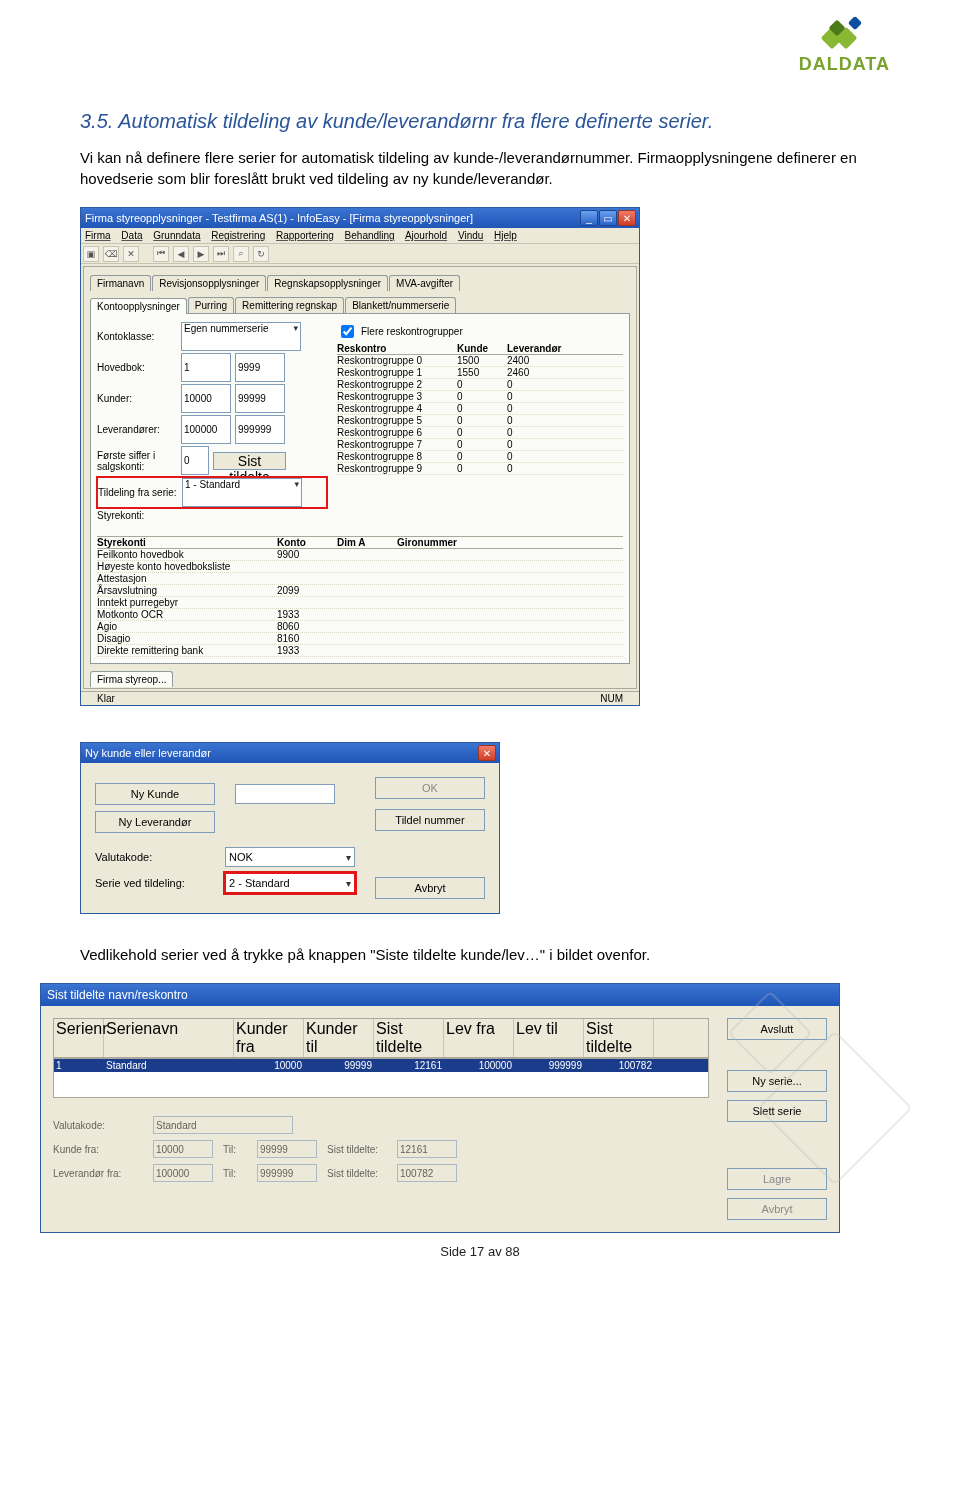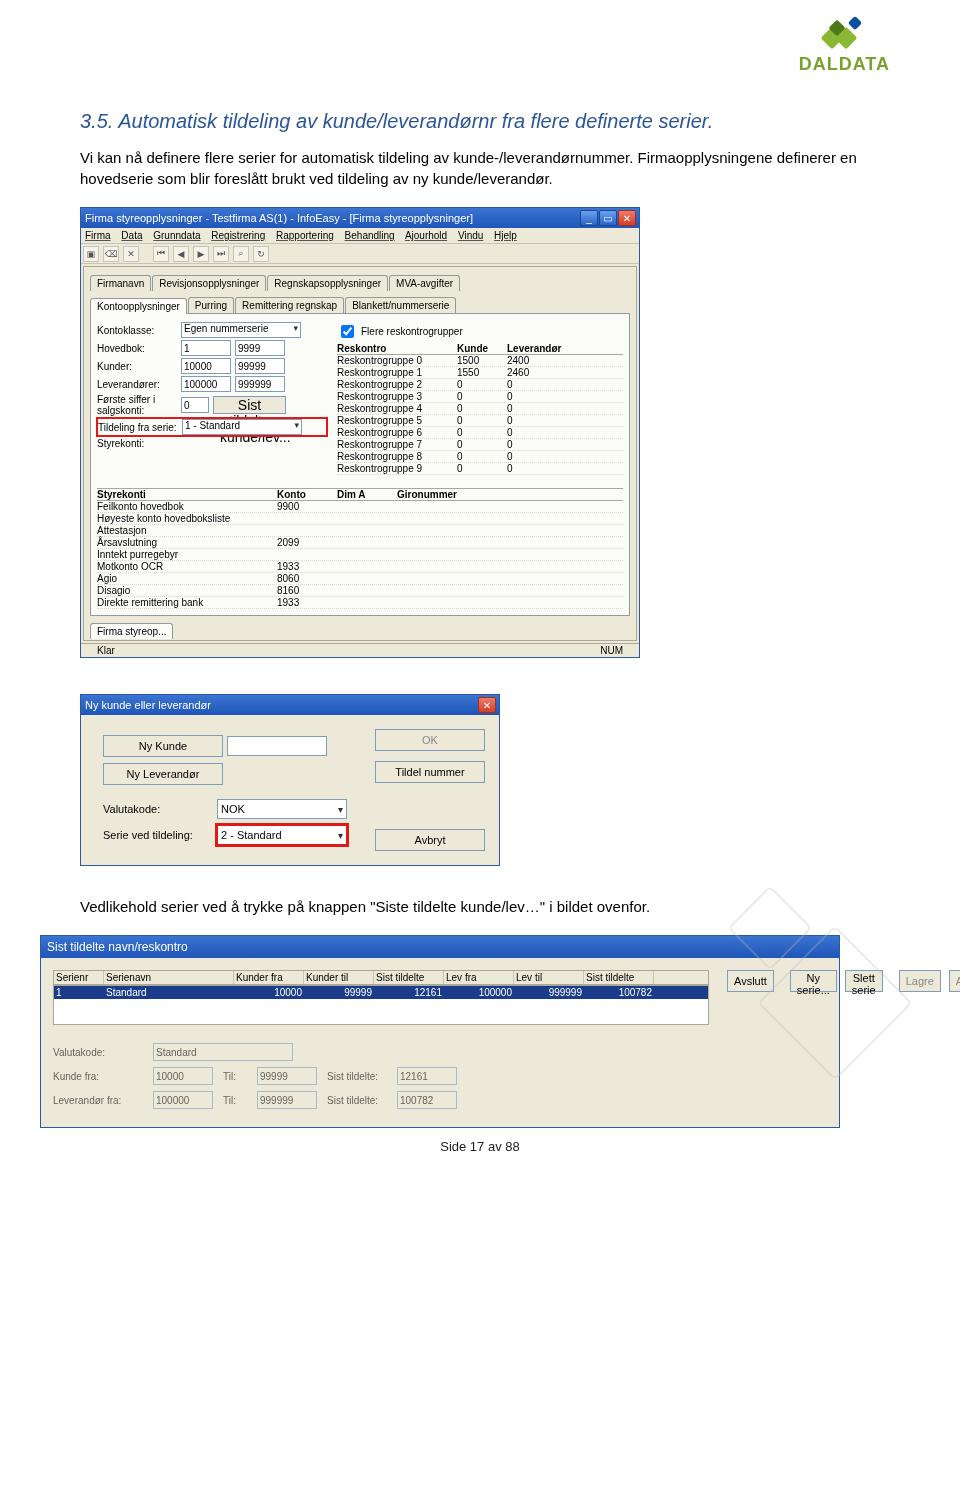--- a/index.html
+++ b/index.html
@@ -137,21 +137,21 @@
     padding:6px;
   }
   .cols { display:flex; gap:10px; }
   .lcol { flex:0 0 230px; }
   .rcol { flex:1; }
   .field-row { display:flex; align-items:center; margin:2px 0; gap:4px;}
   .field-row label { width:80px; }
   .txt {
     border:1px solid #7f9db9;
     background:#fff;
-    height:16px;
+    height:29px;
     padding:0 2px;
     font-size:10px;
   }
   .txt.ro { background:#ece9d8; }
   .btn {
     border:1px solid #7f9db9;
     background:#ece9d8;
     height:18px;
     padding:0 6px;
     font-size:10px;
@@ -212,21 +212,21 @@
   .dialog2 .col-left { flex:1; }
   .dialog2 .col-right { width:110px; display:flex; flex-direction:column; gap:10px;}
   .btn2 {
     border:1px solid #7f9db9;
     background:#ece9d8;
     height:22px;
     width:100%;
     font-size:11px;
   }
   .btn2.disabled { color:#888; }
-  .d2-row { display:flex; align-items:center; gap:4px; margin:6px 8px;}
+  .d2-row { display:flex; align-items:center; gap:20px; margin:6px 0;}
   .d2-row label{ width:110px;}
   .combo {
     border:1px solid #7f9db9;
     background:#fff;
     height:20px;
     width:130px;
     padding:0 14px 0 3px;
     position:relative;
     display:flex;
     align-items:center;
@@ -239,27 +239,27 @@
     width: 800px;
     border:1px solid #2c5aa0;
     background:#ece9d8;
     font-family: Tahoma, Arial, sans-serif;
     font-size:11px;
     margin-left:-40px;
   }
   .dialog3 .titlebar { font-size:12px; padding:4px 6px;}
   .d3-body { padding:12px; display:flex; gap:18px; }
   .d3-left { flex:1; }
-  .d3-right { width:100px; display:flex; flex-direction:row; gap:8px; }
+  .d3-right { width:100px; display:flex; flex-direction:column; gap:8px; }
   .grid-head {
     display:grid;
     grid-template-columns: 50px 130px 70px 70px 70px 70px 70px 70px;
     background:#ece9d8;
     border:1px solid #aca899;
-    font-size:10px;
+    font-size:16px;
   }
   .grid-head div{ border-right:1px solid #c8c4b4; padding:1px 2px;}
   .grid-row {
     display:grid;
     grid-template-columns: 50px 130px 70px 70px 70px 70px 70px 70px;
     background:#1a3c8a;
     color:#fff;
     font-size:10px;
   }
   .grid-row div{ padding:1px 2px; text-align:right;}

